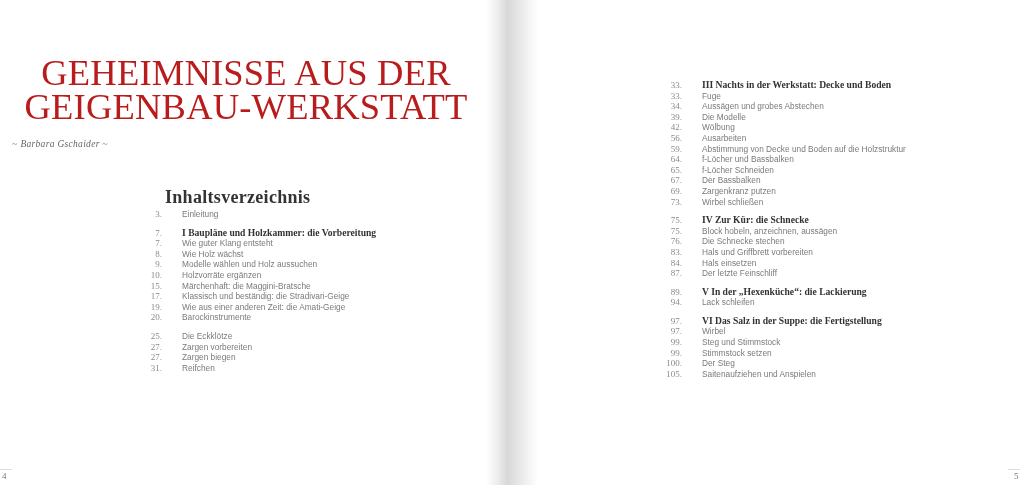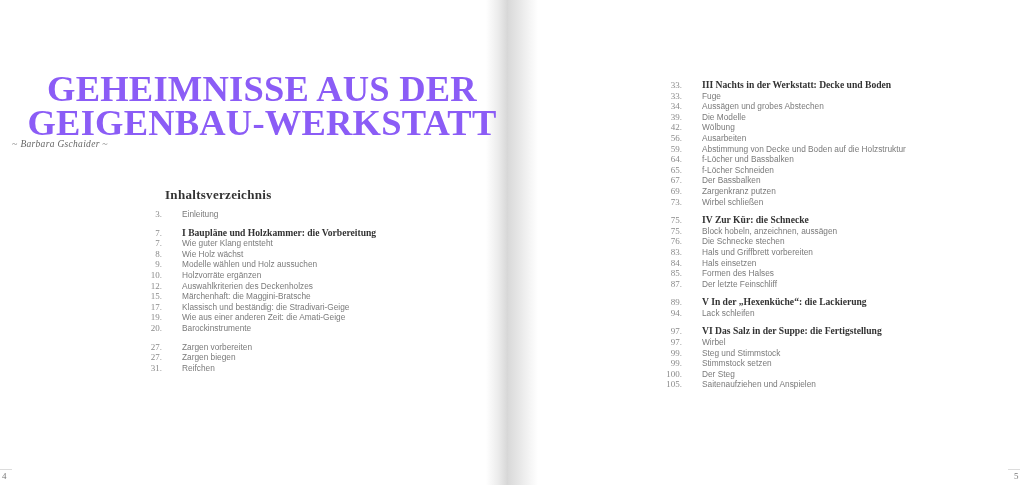--- a/index.html
+++ b/index.html
@@ -15,33 +15,33 @@
     position: absolute; left: 486px; top: 0; width: 22px; height: 485px;
     background: linear-gradient(to right, #ffffff 0%, #ececec 55%, #d6d6d6 100%);
   }
   .gutter-right {
     position: absolute; left: 508px; top: 0; width: 30px; height: 485px;
     background: linear-gradient(to right, #d9d9d9 0%, #e6e6e6 35%, #f4f4f4 70%, #ffffff 100%);
   }
   .title {
     position: absolute; left: 0; width: 492px; top: 56px;
     text-align: center; font-family: "Liberation Serif", serif;
-    font-size: 36.5px; line-height: 34px; color: #8b5cf6; letter-spacing: 0.2px;
-    font-weight: bold; margin: 16px;
+    font-size: 36.5px; line-height: 34px; color: #b91c1c; letter-spacing: 0.2px;
+    font-weight: normal; margin: 0;
   }
   .author {
     position: absolute; left: 12px; width: 492px; top: 138px;
     text-align: left; font-family: "Liberation Serif", serif;
     font-size: 9.5px; color: #666; font-style: italic; letter-spacing: 0.3px;
   }
   .author .orn { font-style: normal; color: #888; font-size: 10px; }
   .toc-heading {
     position: absolute; left: 165px; top: 187px;
     font-family: "Liberation Serif", serif; font-weight: bold;
-    font-size: 13px; color: #333; letter-spacing: 0.3px; margin: 0;
+    font-size: 18px; color: #333; letter-spacing: 0.3px; margin: 0;
   }
   .toc { position: absolute; }
   .toc-left { left: 140px; top: 209px; }
   .toc-right { left: 660px; top: 80px; }
   .toc .row { display: flex; height: 10.6px; line-height: 10.6px; white-space: nowrap; }
   .toc .num {
     width: 22px; text-align: right; padding-right: 20px;
     font-family: "Liberation Serif", serif; font-size: 9px; color: #8a8a8a;
   }
   .toc .lbl { font-size: 8.3px; color: #7a7a7a; }
@@ -100,41 +100,41 @@
     </div>
     <div class="row">
       <span class="num">9.</span>
       <span class="lbl">Modelle wählen und Holz aussuchen</span>
     </div>
     <div class="row">
       <span class="num">10.</span>
       <span class="lbl">Holzvorräte ergänzen</span>
     </div>
     <div class="row">
-      <span class="num">12.</span>
-      <span class="lbl">Auswahlkriterien des Deckenholzes</span>
-    </div>
-    <div class="row">
       <span class="num">15.</span>
       <span class="lbl">Märchenhaft: die Maggini-Bratsche</span>
     </div>
     <div class="row">
       <span class="num">17.</span>
       <span class="lbl">Klassisch und beständig: die Stradivari-Geige</span>
     </div>
     <div class="row">
       <span class="num">19.</span>
       <span class="lbl">Wie aus einer anderen Zeit: die Amati-Geige</span>
     </div>
     <div class="row">
       <span class="num">20.</span>
       <span class="lbl">Barockinstrumente</span>
     </div>
     <div class="gap"></div>
     <div class="row">
+      <span class="num">25.</span>
+      <span class="lbl">Die Eckklötze</span>
+    </div>
+    <div class="row">
       <span class="num">27.</span>
       <span class="lbl">Zargen vorbereiten</span>
     </div>
     <div class="row">
       <span class="num">27.</span>
       <span class="lbl">Zargen biegen</span>
     </div>
     <div class="row">
       <span class="num">31.</span>
       <span class="lbl">Reifchen</span>
@@ -202,24 +202,20 @@
       <span class="num">76.</span>
       <span class="lbl">Die Schnecke stechen</span>
     </div>
     <div class="row">
       <span class="num">83.</span>
       <span class="lbl">Hals und Griffbrett vorbereiten</span>
     </div>
     <div class="row">
       <span class="num">84.</span>
       <span class="lbl">Hals einsetzen</span>
-    </div>
-    <div class="row">
-      <span class="num">85.</span>
-      <span class="lbl">Formen des Halses</span>
     </div>
     <div class="row">
       <span class="num">87.</span>
       <span class="lbl">Der letzte Feinschliff</span>
     </div>
     <div class="gap"></div>
     <div class="row chapter">
       <span class="num">89.</span>
       <span class="lbl">V In der „Hexenküche“: die Lackierung</span>
     </div>

